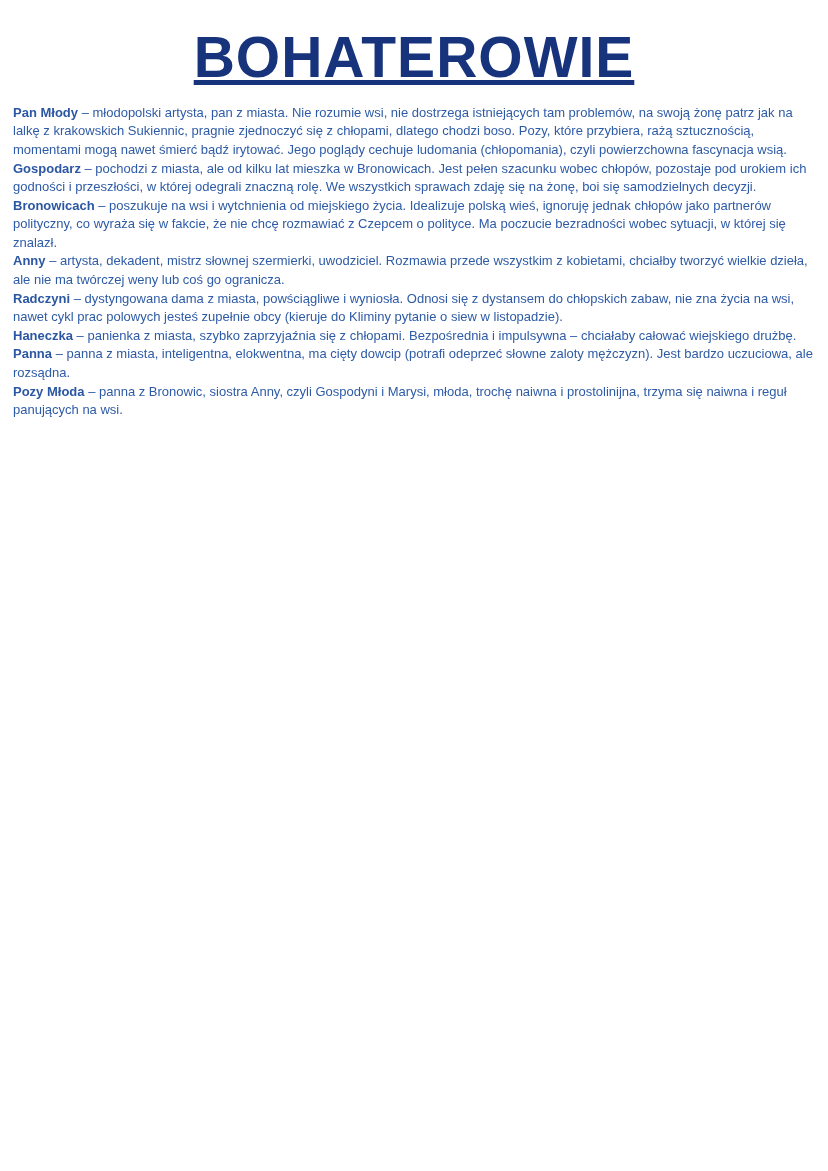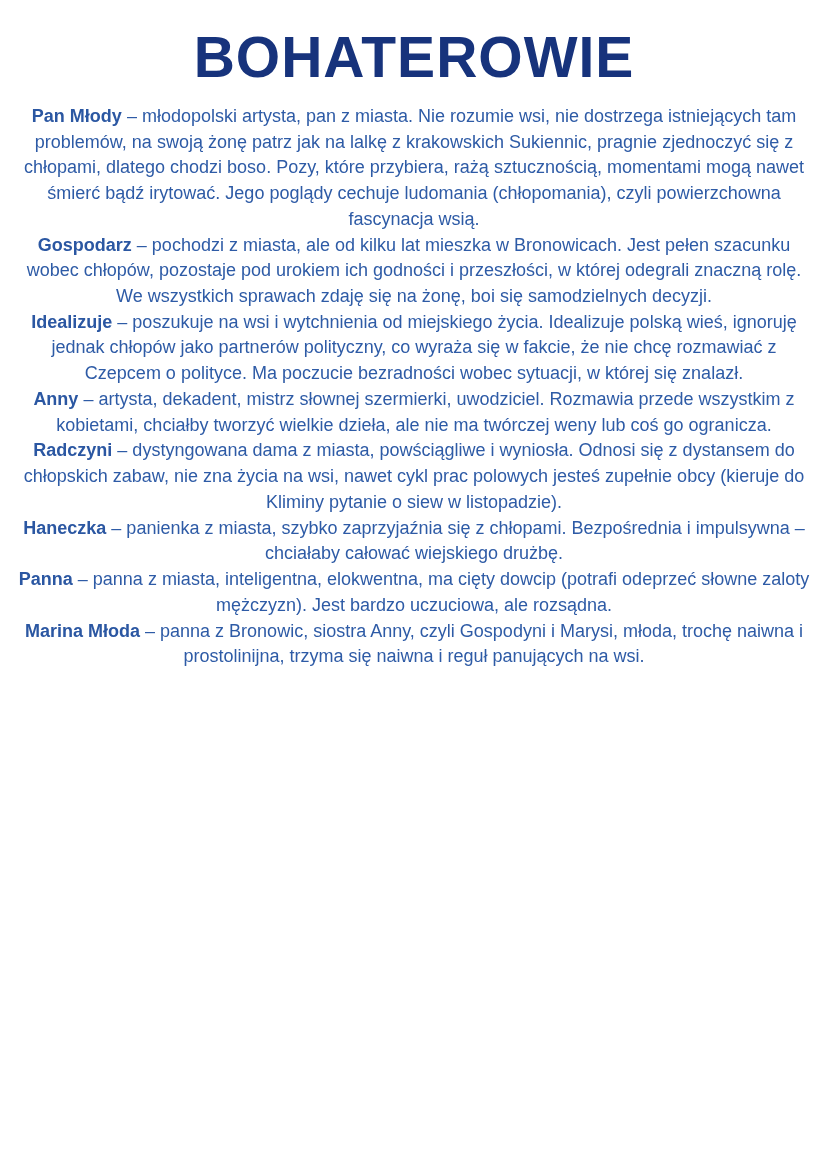--- a/index.html
+++ b/index.html
@@ -17,51 +17,52 @@
     color: #2e5ba6;
   }
   .doc-title {
     text-align: center;
     color: #17337c;
     font-size: 57px;
     font-weight: 800;
     letter-spacing: 1px;
     margin: 6px 0 16px 0;
     line-height: 1.05;
+    text-decoration: underline;
   }
   .entry {
-    text-align: center;
-    font-size: 18px;
+    text-align: left;
+    font-size: 13px;
     line-height: 1.43;
     margin: 0;
     font-weight: 400;
   }
   .entry strong {
     font-weight: 700;
     color: #2b57a2;
   }
 </style>
 </head>
 <body>
 
 <div class="page">
 
   <h1 class="doc-title">BOHATEROWIE</h1>
 
   <p class="entry"><strong>Pan Młody</strong> <span>– młodopolski artysta, pan z miasta. Nie rozumie wsi, nie dostrzega istniejących tam problemów, na swoją żonę patrz jak na lalkę z krakowskich Sukiennic, pragnie zjednoczyć się z chłopami, dlatego chodzi boso. Pozy, które przybiera, rażą sztucznością, momentami mogą nawet śmierć bądź irytować. Jego poglądy cechuje ludomania (chłopomania), czyli powierzchowna fascynacja wsią.</span></p>
 
   <p class="entry"><strong>Gospodarz</strong> <span>– pochodzi z miasta, ale od kilku lat mieszka w Bronowicach. Jest pełen szacunku wobec chłopów, pozostaje pod urokiem ich godności i przeszłości, w której odegrali znaczną rolę. We wszystkich sprawach zdaję się na żonę, boi się samodzielnych decyzji.</span></p>
 
-  <p class="entry"><strong>Idealizuje</strong> <span>– poszukuje na wsi i wytchnienia od miejskiego życia. Idealizuje polską wieś, ignoruję jednak chłopów jako partnerów polityczny, co wyraża się w fakcie, że nie chcę rozmawiać z Czepcem o polityce. Ma poczucie bezradności wobec sytuacji, w której się znalazł.</span></p>
+  <p class="entry"><strong>Bronowicach</strong> <span>– poszukuje na wsi i wytchnienia od miejskiego życia. Idealizuje polską wieś, ignoruję jednak chłopów jako partnerów polityczny, co wyraża się w fakcie, że nie chcę rozmawiać z Czepcem o polityce. Ma poczucie bezradności wobec sytuacji, w której się znalazł.</span></p>
 
   <p class="entry"><strong>Anny</strong> <span>– artysta, dekadent, mistrz słownej szermierki, uwodziciel. Rozmawia przede wszystkim z kobietami, chciałby tworzyć wielkie dzieła, ale nie ma twórczej weny lub coś go ogranicza.</span></p>
 
   <p class="entry"><strong>Radczyni</strong> <span>– dystyngowana dama z miasta, powściągliwe i wyniosła. Odnosi się z dystansem do chłopskich zabaw, nie zna życia na wsi, nawet cykl prac polowych jesteś zupełnie obcy (kieruje do Kliminy pytanie o siew w listopadzie).</span></p>
 
   <p class="entry"><strong>Haneczka</strong> <span>– panienka z miasta, szybko zaprzyjaźnia się z chłopami. Bezpośrednia i impulsywna – chciałaby całować wiejskiego drużbę.</span></p>
 
 
   <p class="entry"><strong>Panna</strong> <span>– panna z miasta, inteligentna, elokwentna, ma cięty dowcip (potrafi odeprzeć słowne zaloty mężczyzn). Jest bardzo uczuciowa, ale rozsądna.</span></p>
 
 
-  <p class="entry"><strong>Marina Młoda</strong> <span>– panna z Bronowic, siostra Anny, czyli Gospodyni i Marysi, młoda, trochę naiwna i prostolinijna, trzyma się naiwna i reguł panujących na wsi.</span></p>
+  <p class="entry"><strong>Pozy Młoda</strong> <span>– panna z Bronowic, siostra Anny, czyli Gospodyni i Marysi, młoda, trochę naiwna i prostolinijna, trzyma się naiwna i reguł panujących na wsi.</span></p>
 
 </div>
 
 </body></html>

